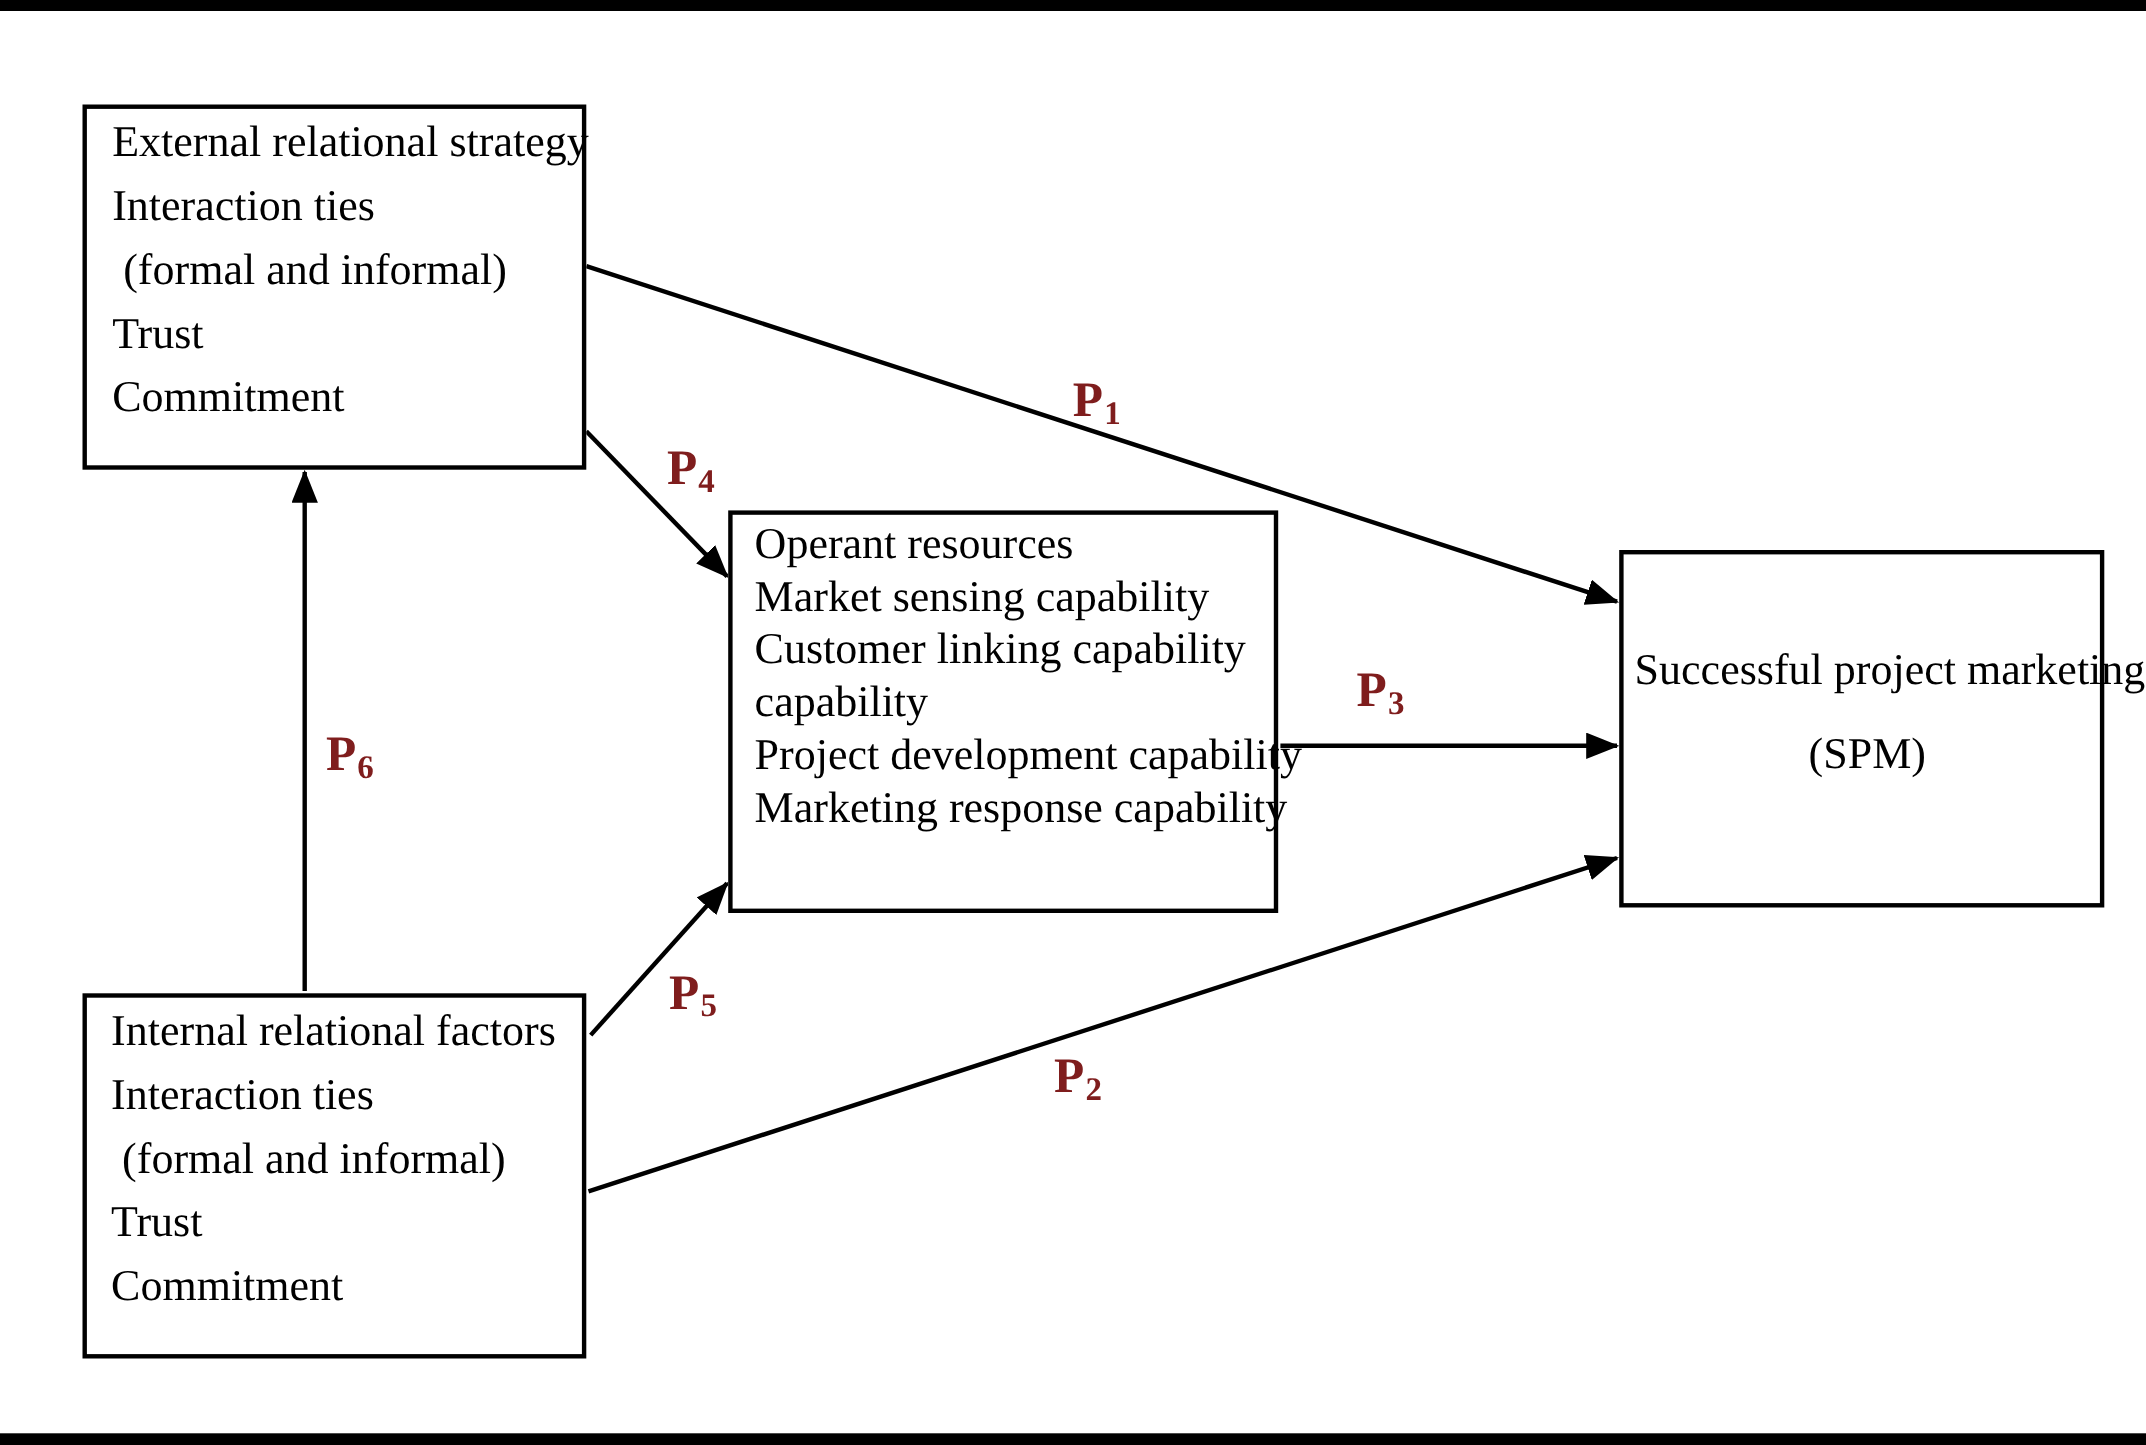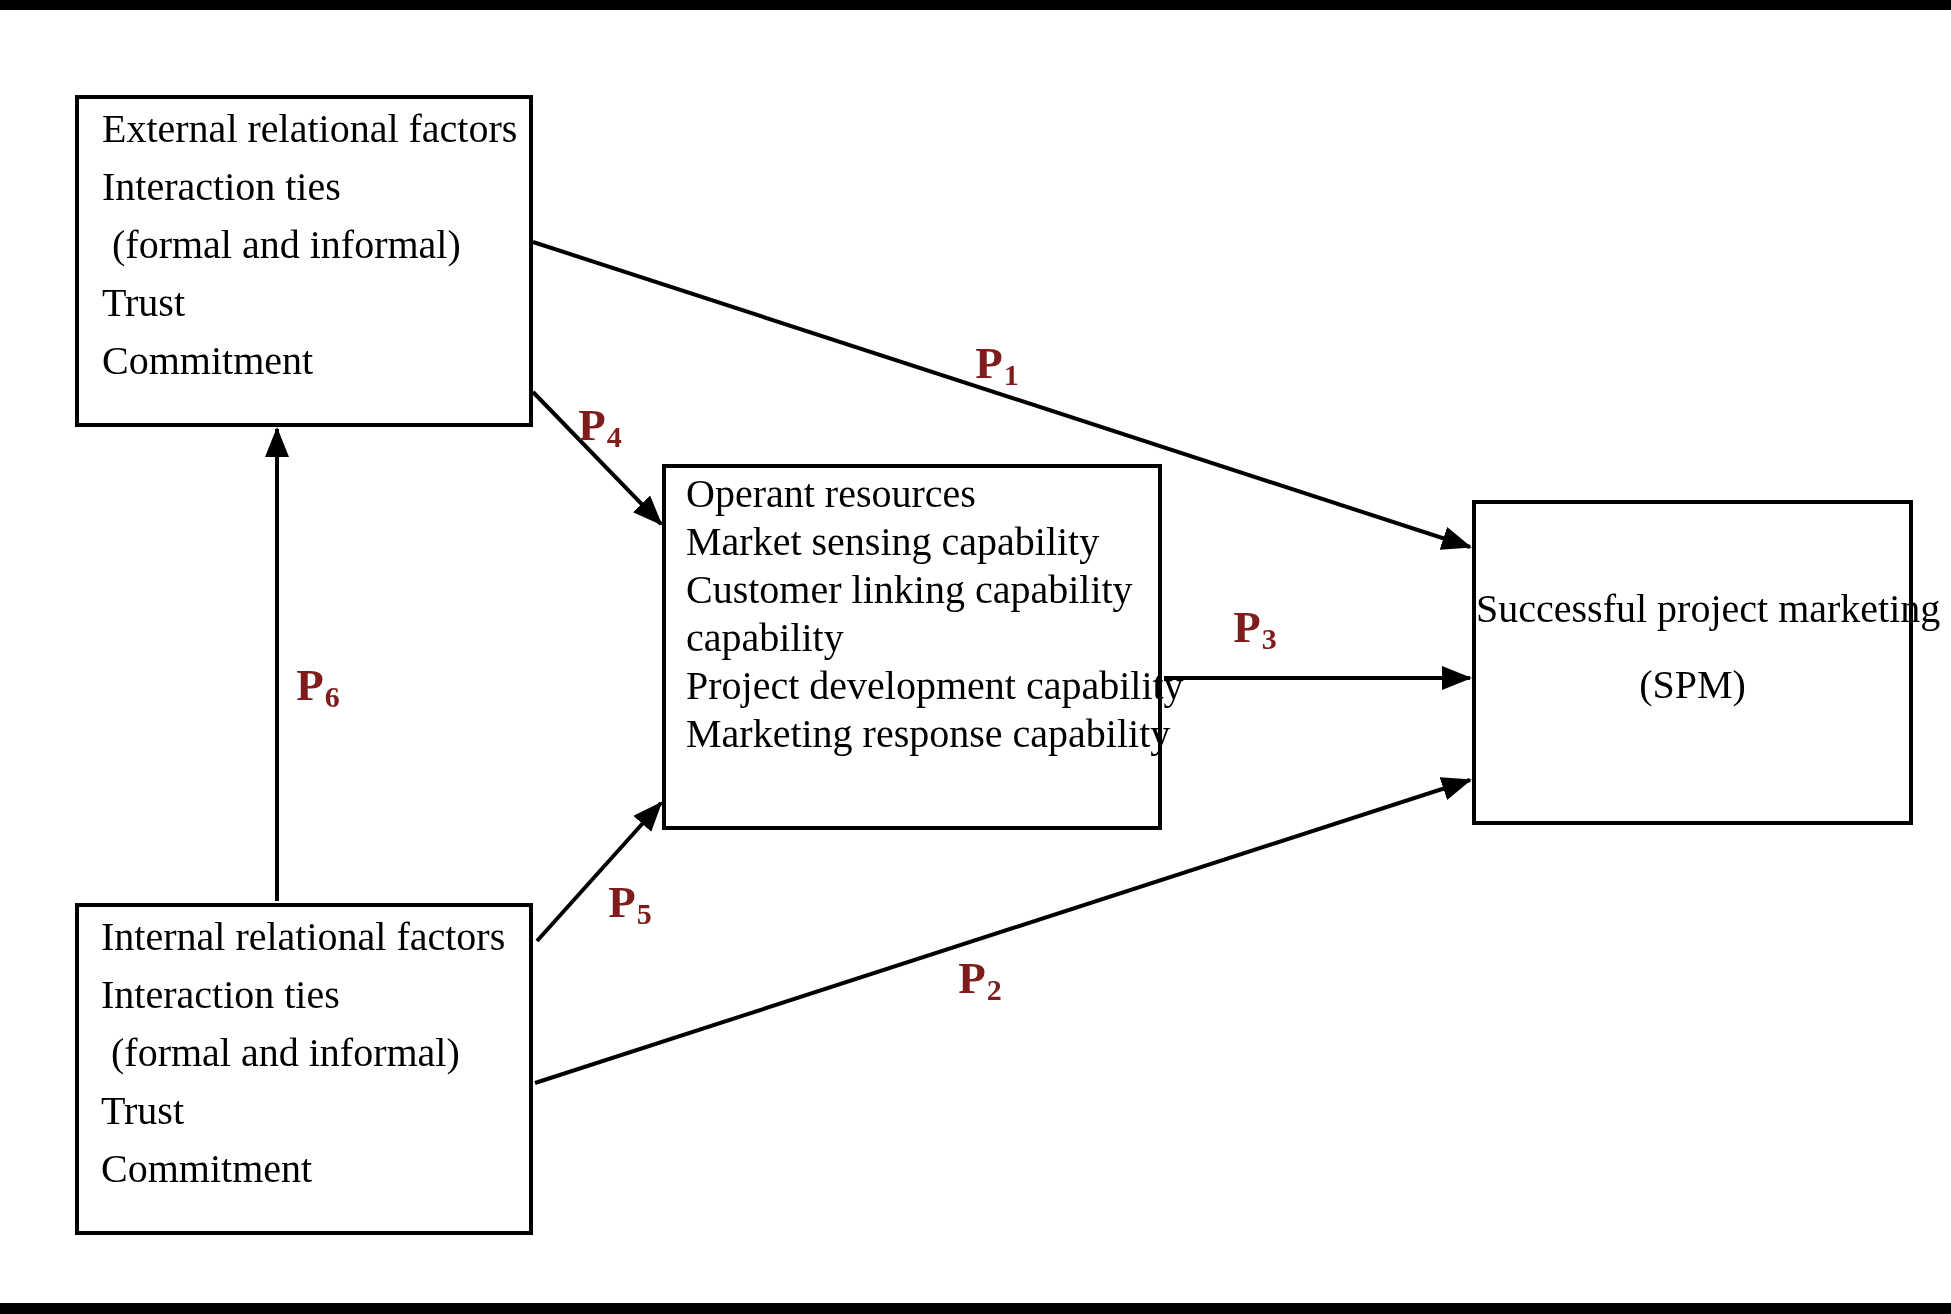--- a/index.html
+++ b/index.html
@@ -40,41 +40,41 @@
   }
 
   #box-external { left: 75px;  top: 95px;  width: 458px; height: 332px; padding: 1px 0 0 23px; }
   #box-internal { left: 75px;  top: 903px; width: 458px; height: 332px; padding: 1px 12px 0 22px; }
   #box-external .ln, #box-internal .ln { line-height: 58px; }
 
   #box-operant  { left: 662px; top: 464px; width: 500px; height: 366px; padding: 2px 0 0 20px; }
   #box-operant .ln { line-height: 48px; }
 
   #box-spm { left: 1472px; top: 500px; width: 441px; height: 325px; padding-top: 67px; text-align: center; }
-  #box-spm .ln { line-height: 76px; }
+  #box-spm .ln { line-height: 76px; margin-left: 10px; }
 
   .plabel {
     position: absolute;
     transform: translate(-50%, -50%);
     font-weight: bold;
     font-size: 45px;
     color: #7f1d1d;
     white-space: nowrap;
   }
   .plabel sub {
     font-size: 30px;
     vertical-align: baseline;
     position: relative;
     top: 0.22em;
     margin-left: 1px;
   }
   #label-p1 { left: 997px;  top: 363px; }
   #label-p2 { left: 980px; top: 978px; }
   #label-p3 { left: 1255px; top: 627px; }
-  #label-p4 { left: 600px;  top: 425px; }
+  #label-p4 { left: 628px;  top: 425px; }
   #label-p5 { left: 630px;  top: 902px; }
   #label-p6 { left: 318px;  top: 685px; }
 </style>
 </head>
 <body>
 
 <div id="canvas">
 
   <div id="bar-top" class="bar"></div>
   <div id="bar-bottom" class="bar"></div>
@@ -87,21 +87,21 @@
     </defs>
     <line x1="533" y1="242" x2="1470" y2="547" stroke="#000000" stroke-width="4" marker-end="url(#ah)"></line>
     <line x1="535" y1="1083" x2="1470" y2="780" stroke="#000000" stroke-width="4" marker-end="url(#ah)"></line>
     <line x1="1164" y1="678" x2="1470" y2="678" stroke="#000000" stroke-width="4" marker-end="url(#ah)"></line>
     <line x1="533" y1="392" x2="661" y2="524" stroke="#000000" stroke-width="4" marker-end="url(#ah)"></line>
     <line x1="537" y1="941" x2="661" y2="803" stroke="#000000" stroke-width="4" marker-end="url(#ah)"></line>
     <line x1="277" y1="901" x2="277" y2="429" stroke="#000000" stroke-width="4" marker-end="url(#ah)"></line>
   </svg>
 
   <div id="box-external" class="box">
-    <div class="ln">External relational factors</div>
+    <div class="ln">External relational strategy</div>
     <div class="ln">Interaction ties</div>
     <div class="ln"> (formal and informal)</div>
     <div class="ln">Trust</div>
     <div class="ln">Commitment</div>
   </div>
 
   <div id="box-internal" class="box">
     <div class="ln">Internal relational factors</div>
     <div class="ln">Interaction ties</div>
     <div class="ln"> (formal and informal)</div>

